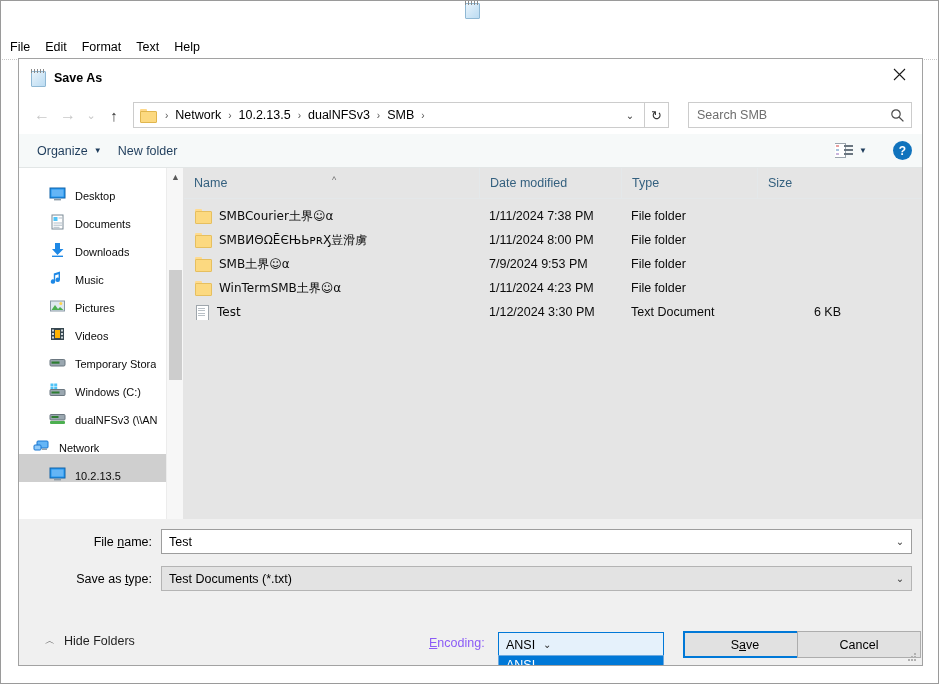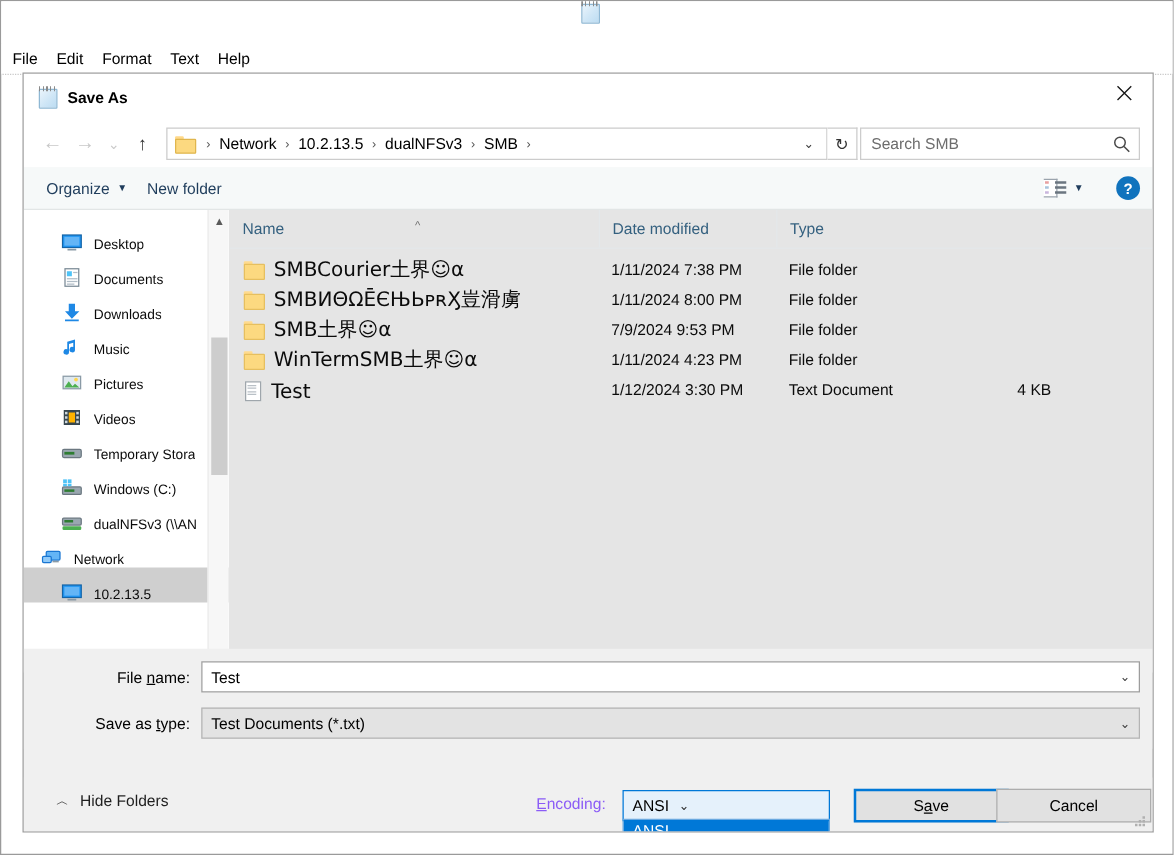--- a/index.html
+++ b/index.html
@@ -122,21 +122,21 @@
   .crumb-drop {
     width: 20px; height: 24px; display: flex; align-items: center; justify-content: center;
     color: #3a3a3a; font-size: 10px; flex: 0 0 auto;
   }
   .refresh-btn {
     width: 24px; height: 26px; display: flex; align-items: center; justify-content: center;
     border: 1px solid #cccccc; border-left: none; background: #fff;
     color: #333; font-size: 13px; flex: 0 0 auto; box-sizing: border-box;
   }
   .searchbox {
-    width: 224px; height: 26px; margin-left: 2px; flex: 0 0 auto;
+    width: 224px; height: 26px; margin-left: 19px; flex: 0 0 auto;
     border: 1px solid #cccccc; background: #fff; box-sizing: border-box;
     display: flex; align-items: center; padding: 0 6px 0 8px;
   }
   .search-text { flex: 1 1 auto; font-size: 12.5px; color: #6d6d6d; }
   .search-ico { width: 15px; height: 15px; flex: 0 0 auto; color: #4a4a4a; }
 
   
   .cmdbar {
     position: absolute; left: 0; top: 75px; width: 100%; height: 34px;
     background: #f6f9f9;
@@ -223,21 +223,21 @@
   .sort-caret {
     position: absolute; left: 148px; top: -3px; font-size: 9px; color: #6d6d6d;
   }
   .rows { padding-top: 5px; }
   .row { height: 24px; display: flex; align-items: center; font-size: 12.5px; color: #0b0b0b; }
   .cell { box-sizing: border-box; white-space: nowrap; overflow: hidden; }
   .cell.name { width: 295px; flex: 0 0 auto; display: flex; align-items: center; gap: 8px; padding-left: 11px; }
   .cell.date { width: 142px; flex: 0 0 auto; padding-left: 10px; }
   .cell.type { width: 136px; flex: 0 0 auto; padding-left: 10px; }
   .cell.size { width: 96px; flex: 0 0 auto; padding-right: 12px; text-align: right; }
-  .fname { font-family: "DejaVu Sans", sans-serif; font-size: 16px; }
+  .fname { font-family: "DejaVu Sans", sans-serif; font-size: 12px; }
 
   .folder-ico { width: 16px; height: 14px; flex: 0 0 auto; position: relative; }
   .folder-ico .tab { position:absolute; left:0; top:0px; width:7px; height:3px; background:#ffdb8f; border-radius:1px 1px 0 0; }
   .folder-ico .body { position:absolute; left:0; top:2px; width:15px; height:11px; background:#fcd980; border:1px solid #e6bf5f; border-radius:1px; }
   .doc-ico { width: 13px; height: 15px; flex: 0 0 auto; position: relative; margin-left: 1px;}
   .doc-ico .pg { position:absolute; left:0; top:0; width:11px; height:14px; background:#fff; border:1px solid #9fa6ac; }
   .doc-ico .ln { position:absolute; left:2px; width:7px; height:1px; background:#b9c0c6; }
 
   
   .form { position: absolute; left: 0; top: 460px; right: 0; height: 80px; background: #f0f0f0; }
@@ -536,20 +536,21 @@
       <div class="splitter"></div>
 
       <div class="listpane">
         <div class="colhdr">
           <div class="col name">
             <span>Name</span>
             <span class="sort-caret">^</span>
           </div>
           <div class="col date">Date modified</div>
           <div class="col type">Type</div>
+          <div class="col size">Size</div>
         </div>
 
         <div class="rows">
 
           <div class="row">
             <span class="cell name">
               <span class="folder-ico">
                   <span class="tab"></span>
                   <span class="body"></span>
                 </span>
@@ -605,21 +606,21 @@
                 <span class="pg"></span>
                 <span class="ln" style="top:3px;"></span>
                   <span class="ln" style="top:5.5px;"></span>
                 <span class="ln" style="top:8px;"></span>
                   <span class="ln" style="top:10.5px;"></span>
               </span>
               <span class="fname">Test</span>
             </span>
             <span class="cell date">1/12/2024 3:30 PM</span>
             <span class="cell type">Text Document</span>
-            <span class="cell size">4 KB</span>
+            <span class="cell size">6 KB</span>
           </div>
 
         </div>
       </div>
     </div>
 
     <div class="form">
       <div class="frow">
         <span class="flabel"><span>File </span><u class="acc">n</u><span>ame:</span></span>
         <span class="fcombo">

